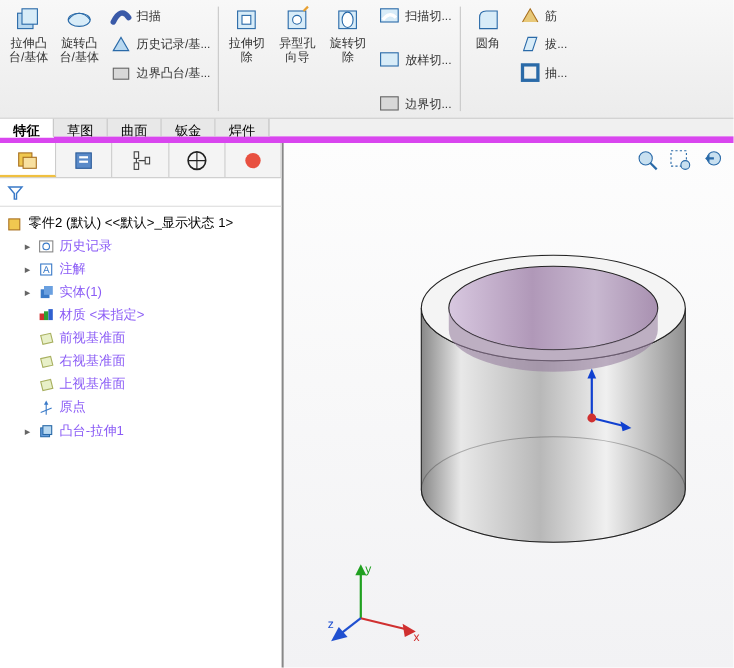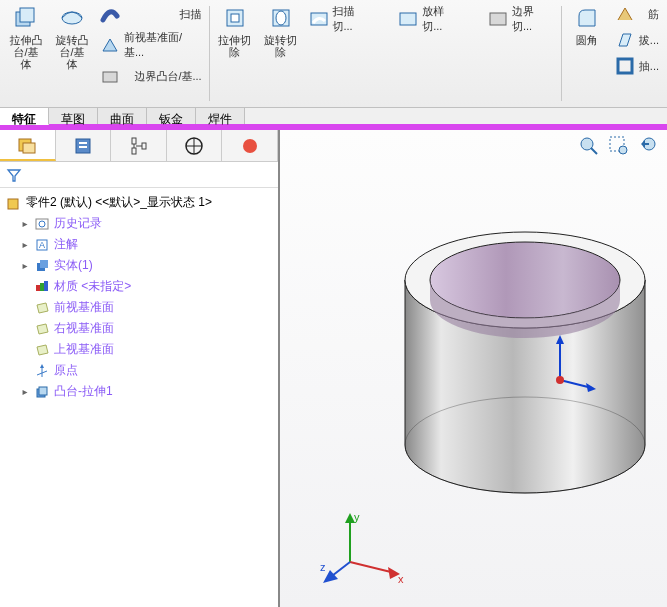--- a/index.html
+++ b/index.html
@@ -4,31 +4,31 @@
 <style>
 * { margin: 0; padding: 0; box-sizing: border-box; font-family: "Microsoft YaHei", sans-serif; }
 body { width: 667px; height: 607px; background: #fff; overflow: hidden; font-size: 12px; }
 
 .ribbon { height: 108px; background: linear-gradient(#f8f8f8,#ececec); border-bottom: 1px solid #c0c0c0; display: flex; padding: 2px 4px; }
 .ribbon-group { display: flex; flex-direction: column; gap: 2px; }
 .ribbon-row { display: flex; gap: 2px; align-items: flex-start; }
 .rbtn { display: flex; flex-direction: column; align-items: center; justify-content: center; padding: 2px 4px; min-width: 44px; cursor: pointer; border-radius: 2px; }
 .rbtn .ic { width: 28px; height: 28px; margin-bottom: 2px; }
 .rbtn .lbl { font-size: 11px; text-align: center; line-height: 12px; color: #333; white-space: pre-line; }
-.rbtn-sm { display: flex; align-items: center; padding: 2px 4px; cursor: pointer; border-radius: 2px; gap: 4px; justify-content: space-between; }
+.rbtn-sm { display: flex; align-items: center; padding: 2px 4px; cursor: pointer; border-radius: 2px; gap: 4px; }
 .rbtn-sm .ic { width: 20px; height: 20px; }
 .rbtn-sm .lbl { font-size: 11px; color: #333; }
 .sep { width: 1px; background: #c8c8c8; margin: 4px 3px; }
 
 .tabs { height: 22px; background: #f0f0f0; border-bottom: 6px solid #d946ef; display: flex; }
 .tab { padding: 3px 12px; font-size: 12px; border-right: 1px solid #c0c0c0; cursor: pointer; background: #e8e8e8; }
 .tab.active { background: #fff; border-bottom: 1px solid #fff; margin-bottom: -1px; font-weight: bold; }
 
 .main { display: flex; height: 477px; }
-.sidebar { width: 280px; border-right: 2px solid #888; background: #fff; display: flex; flex-direction: column; }
+.sidebar { width: 258px; border-right: 2px solid #888; background: #fff; display: flex; flex-direction: column; }
 .side-tabs { height: 32px; display: flex; border-bottom: 1px solid #ccc; background: #f4f4f4; }
 .side-tab { flex: 1; display: flex; align-items: center; justify-content: center; border-right: 1px solid #ccc; cursor: pointer; }
 .side-tab.active { background: #fff; border-bottom: 2px solid #f0c040; }
 .side-tab svg { width: 20px; height: 20px; }
 .filter-row { height: 26px; border-bottom: 1px solid #ddd; display: flex; align-items: center; padding: 0 6px; }
 .filter-row svg { width: 16px; height: 16px; }
 .tree { flex: 1; padding: 4px 2px; overflow: auto; }
 .tree-root { display: flex; align-items: center; gap: 4px; padding: 2px 4px; }
 .tree-root .ic { width: 16px; height: 16px; }
 .tree-item { display: flex; align-items: center; gap: 4px; padding: 2px 4px 2px 18px; cursor: pointer; }
@@ -70,21 +70,21 @@
         <div class="rbtn-sm">
           <svg class="ic">
               <path d="M3 16 Q10 2 17 12" fill="none" stroke="#3a5aa8" stroke-width="5" stroke-linecap="round"></path>
             </svg>
           <span class="lbl">扫描</span>
         </div>
         <div class="rbtn-sm">
           <svg class="ic">
               <path d="M3 16 L10 4 L17 16 Z" fill="#b8d8f0" stroke="#2a6aa8"></path>
             </svg>
-          <span class="lbl">前视基准面/基...</span>
+          <span class="lbl">历史记录/基...</span>
         </div>
         <div class="rbtn-sm">
           <svg class="ic">
               <rect x="3" y="6" width="14" height="10" fill="#d8d8d8" stroke="#666"></rect>
             </svg>
           <span class="lbl">边界凸台/基...</span>
         </div>
       </div>
     </div>
   </div>
@@ -95,26 +95,35 @@
         <svg class="ic">
             <rect x="6" y="6" width="16" height="16" fill="#d8ecf8" stroke="#2a6aa8"></rect>
             <rect x="10" y="10" width="8" height="8" fill="#fff" stroke="#2a6aa8"></rect>
           </svg>
         <span class="lbl">拉伸切
 除</span>
       </div>
       <div class="rbtn">
         <svg class="ic">
             <rect x="6" y="6" width="16" height="16" fill="#d8ecf8" stroke="#2a6aa8"></rect>
+            <circle cx="14" cy="14" r="4" fill="#fff" stroke="#2a6aa8"></circle>
+            <path d="M20 6 l4 -4" stroke="#e8a030" stroke-width="2"></path>
+          </svg>
+        <span class="lbl">异型孔
+向导</span>
+      </div>
+      <div class="rbtn">
+        <svg class="ic">
+            <rect x="6" y="6" width="16" height="16" fill="#d8ecf8" stroke="#2a6aa8"></rect>
             <ellipse cx="14" cy="14" rx="5" ry="7" fill="#fff" stroke="#2a6aa8"></ellipse>
           </svg>
         <span class="lbl">旋转切
 除</span>
       </div>
-      <div style="display:flex;gap:16px;">
+      <div style="display:flex;flex-direction:column;gap:16px;">
         <div class="rbtn-sm">
           <svg class="ic">
               <rect x="2" y="4" width="16" height="12" fill="#d8ecf8" stroke="#2a6aa8"></rect>
               <path d="M4 14 Q10 6 16 12" fill="none" stroke="#fff" stroke-width="3"></path>
             </svg>
           <span class="lbl">扫描切...</span>
         </div>
         <div class="rbtn-sm">
           <svg class="ic">
               <rect x="2" y="4" width="16" height="12" fill="#d8ecf8" stroke="#2a6aa8"></rect>

